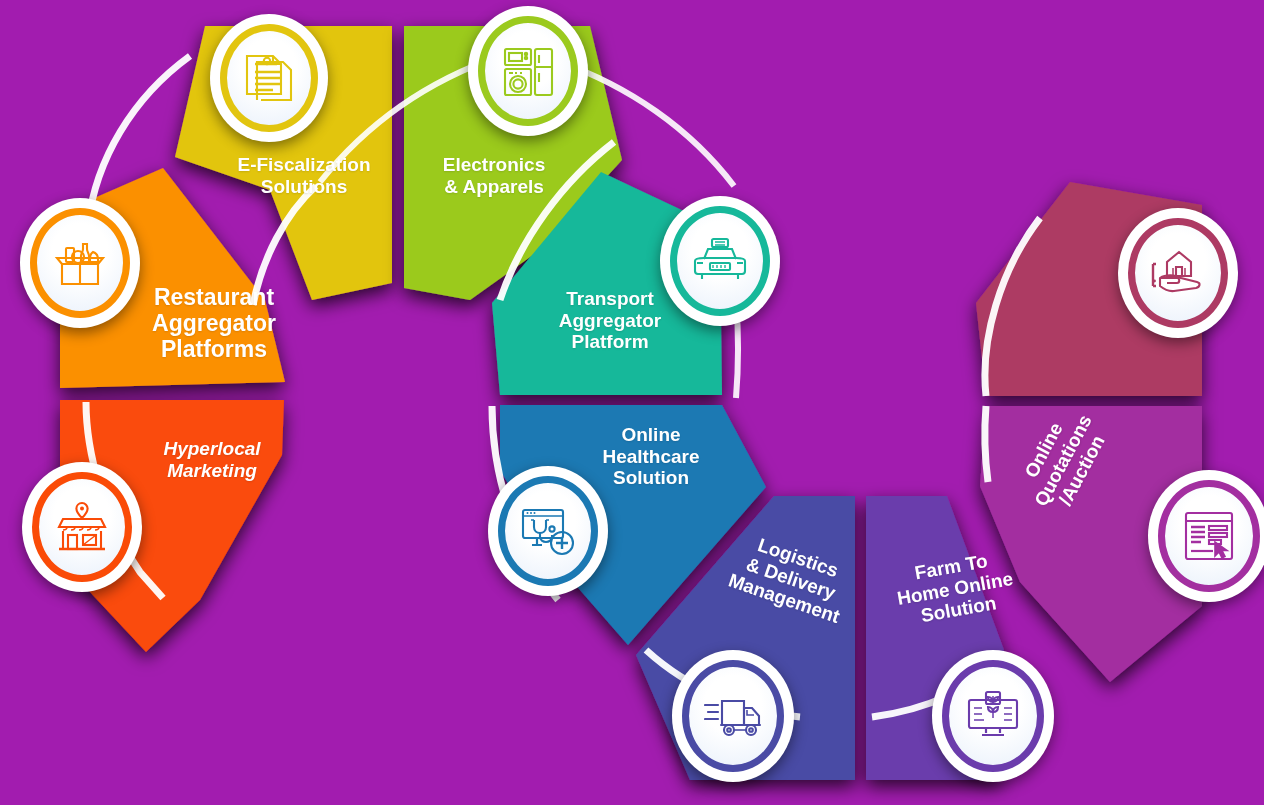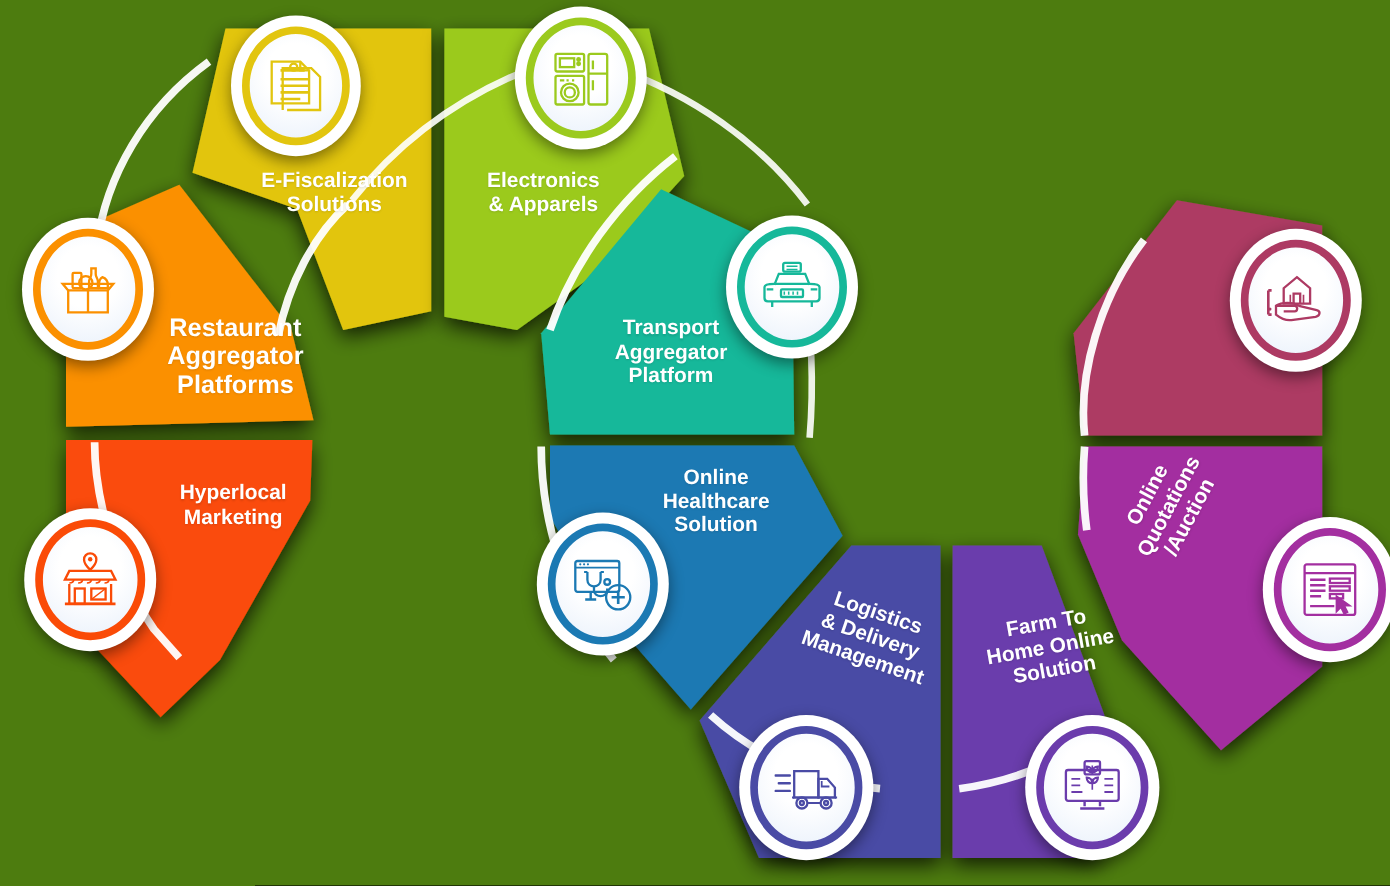--- a/index.html
+++ b/index.html
@@ -1,18 +1,18 @@
 <!DOCTYPE html>
 <html><head>
 <meta charset="utf-8">
 <style>
   html,body{margin:0;padding:0;background:#000;}
   body{width:1264px;height:805px;overflow:hidden;
        font-family:"Liberation Sans","DejaVu Sans",sans-serif;}
-  #stage{position:relative;width:1264px;height:805px;background:#4d7c0f;}
+  #stage{position:relative;width:1264px;height:805px;background:#a21caf;}
   svg#wheel{position:absolute;left:0;top:0;width:1264px;height:805px;}
 
   .seg-label{
     position:absolute;color:#fff;font-weight:bold;line-height:1.14;
     text-align:center;pointer-events:none;white-space:pre-line;
     text-shadow:0 1px 2px rgba(0,0,0,.12);
   }
 
   
   .badge{
@@ -82,21 +82,21 @@
     <path d="M 730 250 C 738 300 740 350 736 398" stroke="#fff" stroke-width="6" fill="none" opacity=".9"></path>
   </svg>
 
   <div class="seg-label" style="left:214px;top:154px;width:180px;font-size:19px;">E-Fiscalization
 Solutions</div>
 
   <div class="seg-label" style="left:128px;top:284px;width:172px;font-size:23px;">Restaurant
 Aggregator
 Platforms</div>
 
-  <div class="seg-label" style="left:122px;top:438px;width:180px;font-size:19px;">Hyperlocal
+  <div class="seg-label" style="left:122px;top:438px;width:180px;font-size:19px;font-style:italic;">Hyperlocal
 Marketing</div>
 
   <div class="seg-label" style="left:406px;top:154px;width:176px;font-size:19px;">Electronics
 &amp; Apparels</div>
 
   <div class="seg-label" style="left:520px;top:288px;width:180px;font-size:19px;">Transport
 Aggregator
 Platform</div>
 
   <div class="seg-label" style="left:566px;top:424px;width:170px;font-size:19px;">Online

